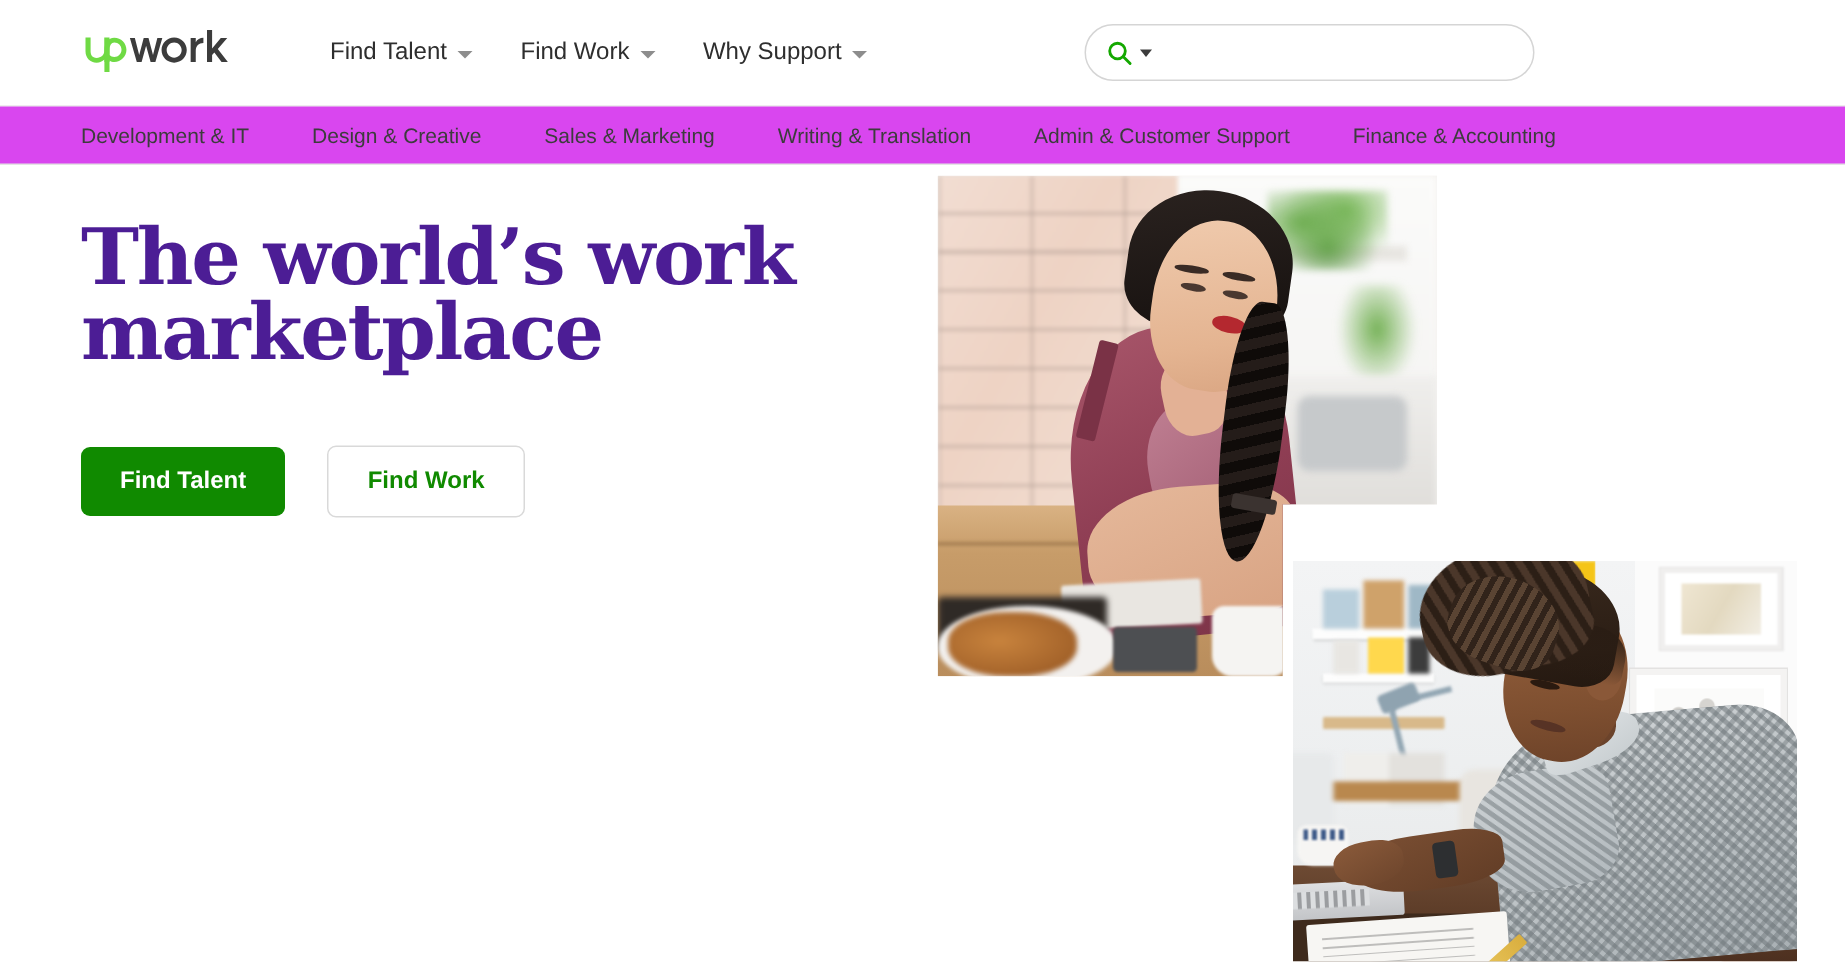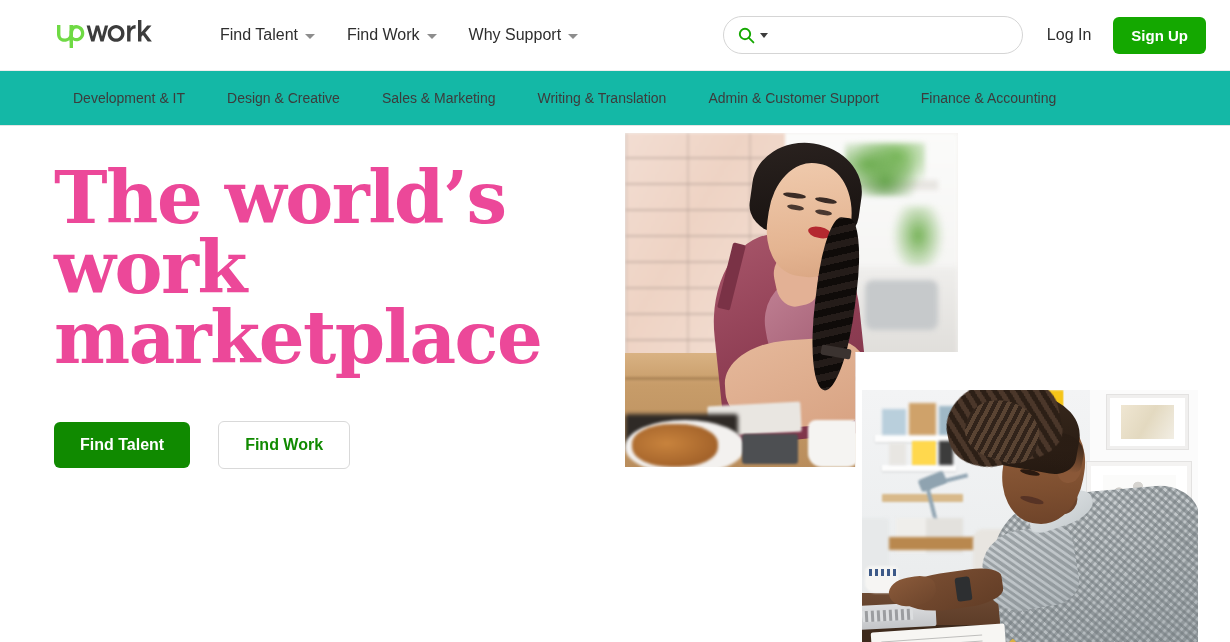--- a/index.html
+++ b/index.html
@@ -121,27 +121,27 @@
     border: none;
     border-radius: 6px;
     padding: 10px 18px;
     cursor: pointer;
     font-family: "Liberation Sans", sans-serif;
     white-space: nowrap;
   }
 
   
   .category-nav {
-    height: 56px;
-    background: #14b8a6;
+    height: 40px;
+    background: #d946ef;
     border-top: 1px solid #ededed;
     border-bottom: 1px solid #e4e4e4;
     display: flex;
     align-items: center;
-    padding-left: 73px;
+    padding-left: 54px;
     gap: 0;
   }
   .cat-item {
     font-size: 14px;
     color: #3c3c3c;
     padding: 0 21px 0 0;
     margin-right: 21px;
     cursor: pointer;
     white-space: nowrap;
   }
@@ -158,24 +158,24 @@
   .hero-copy {
     position: absolute;
     left: 54px;
     top: 37px;
     width: 570px;
   }
 
   .hero-title {
     font-family: "DejaVu Serif", "Liberation Serif", serif;
     font-weight: bold;
-    font-size: 72px;
+    font-size: 52px;
     line-height: 0.97;
     letter-spacing: -1.5px;
-    color: #ec4899;
+    color: #4c1d95;
     white-space: pre-line;
   }
 
   .hero-sub {
     margin-top: 46px;
     font-size: 21px;
     line-height: 1.72;
     color: #2c4654;
     max-width: 450px;
     white-space: pre-line;
@@ -665,24 +665,20 @@
   <div class="search-wrap">
     <div class="search-icon-group">
       <svg class="search-glass" width="17" height="17" viewBox="0 0 17 17">
         <circle cx="7" cy="7" r="5.2" fill="none" stroke="#14a800" stroke-width="1.9"></circle>
         <line x1="10.9" y1="10.9" x2="15.4" y2="15.4" stroke="#14a800" stroke-width="1.9" stroke-linecap="round"></line>
       </svg>
       <span class="search-caret"></span>
     </div>
   </div>
 
-  <div class="auth-group">
-    <div class="login-link">Log In</div>
-    <button class="signup-btn">Sign Up</button>
-  </div>
 </header>
 
 <nav class="category-nav">
   <div class="cat-item">Development &amp; IT</div>
   <div class="cat-item">Design &amp; Creative</div>
   <div class="cat-item">Sales &amp; Marketing</div>
   <div class="cat-item">Writing &amp; Translation</div>
   <div class="cat-item">Admin &amp; Customer Support</div>
   <div class="cat-item">Finance &amp; Accounting</div>
 </nav>

